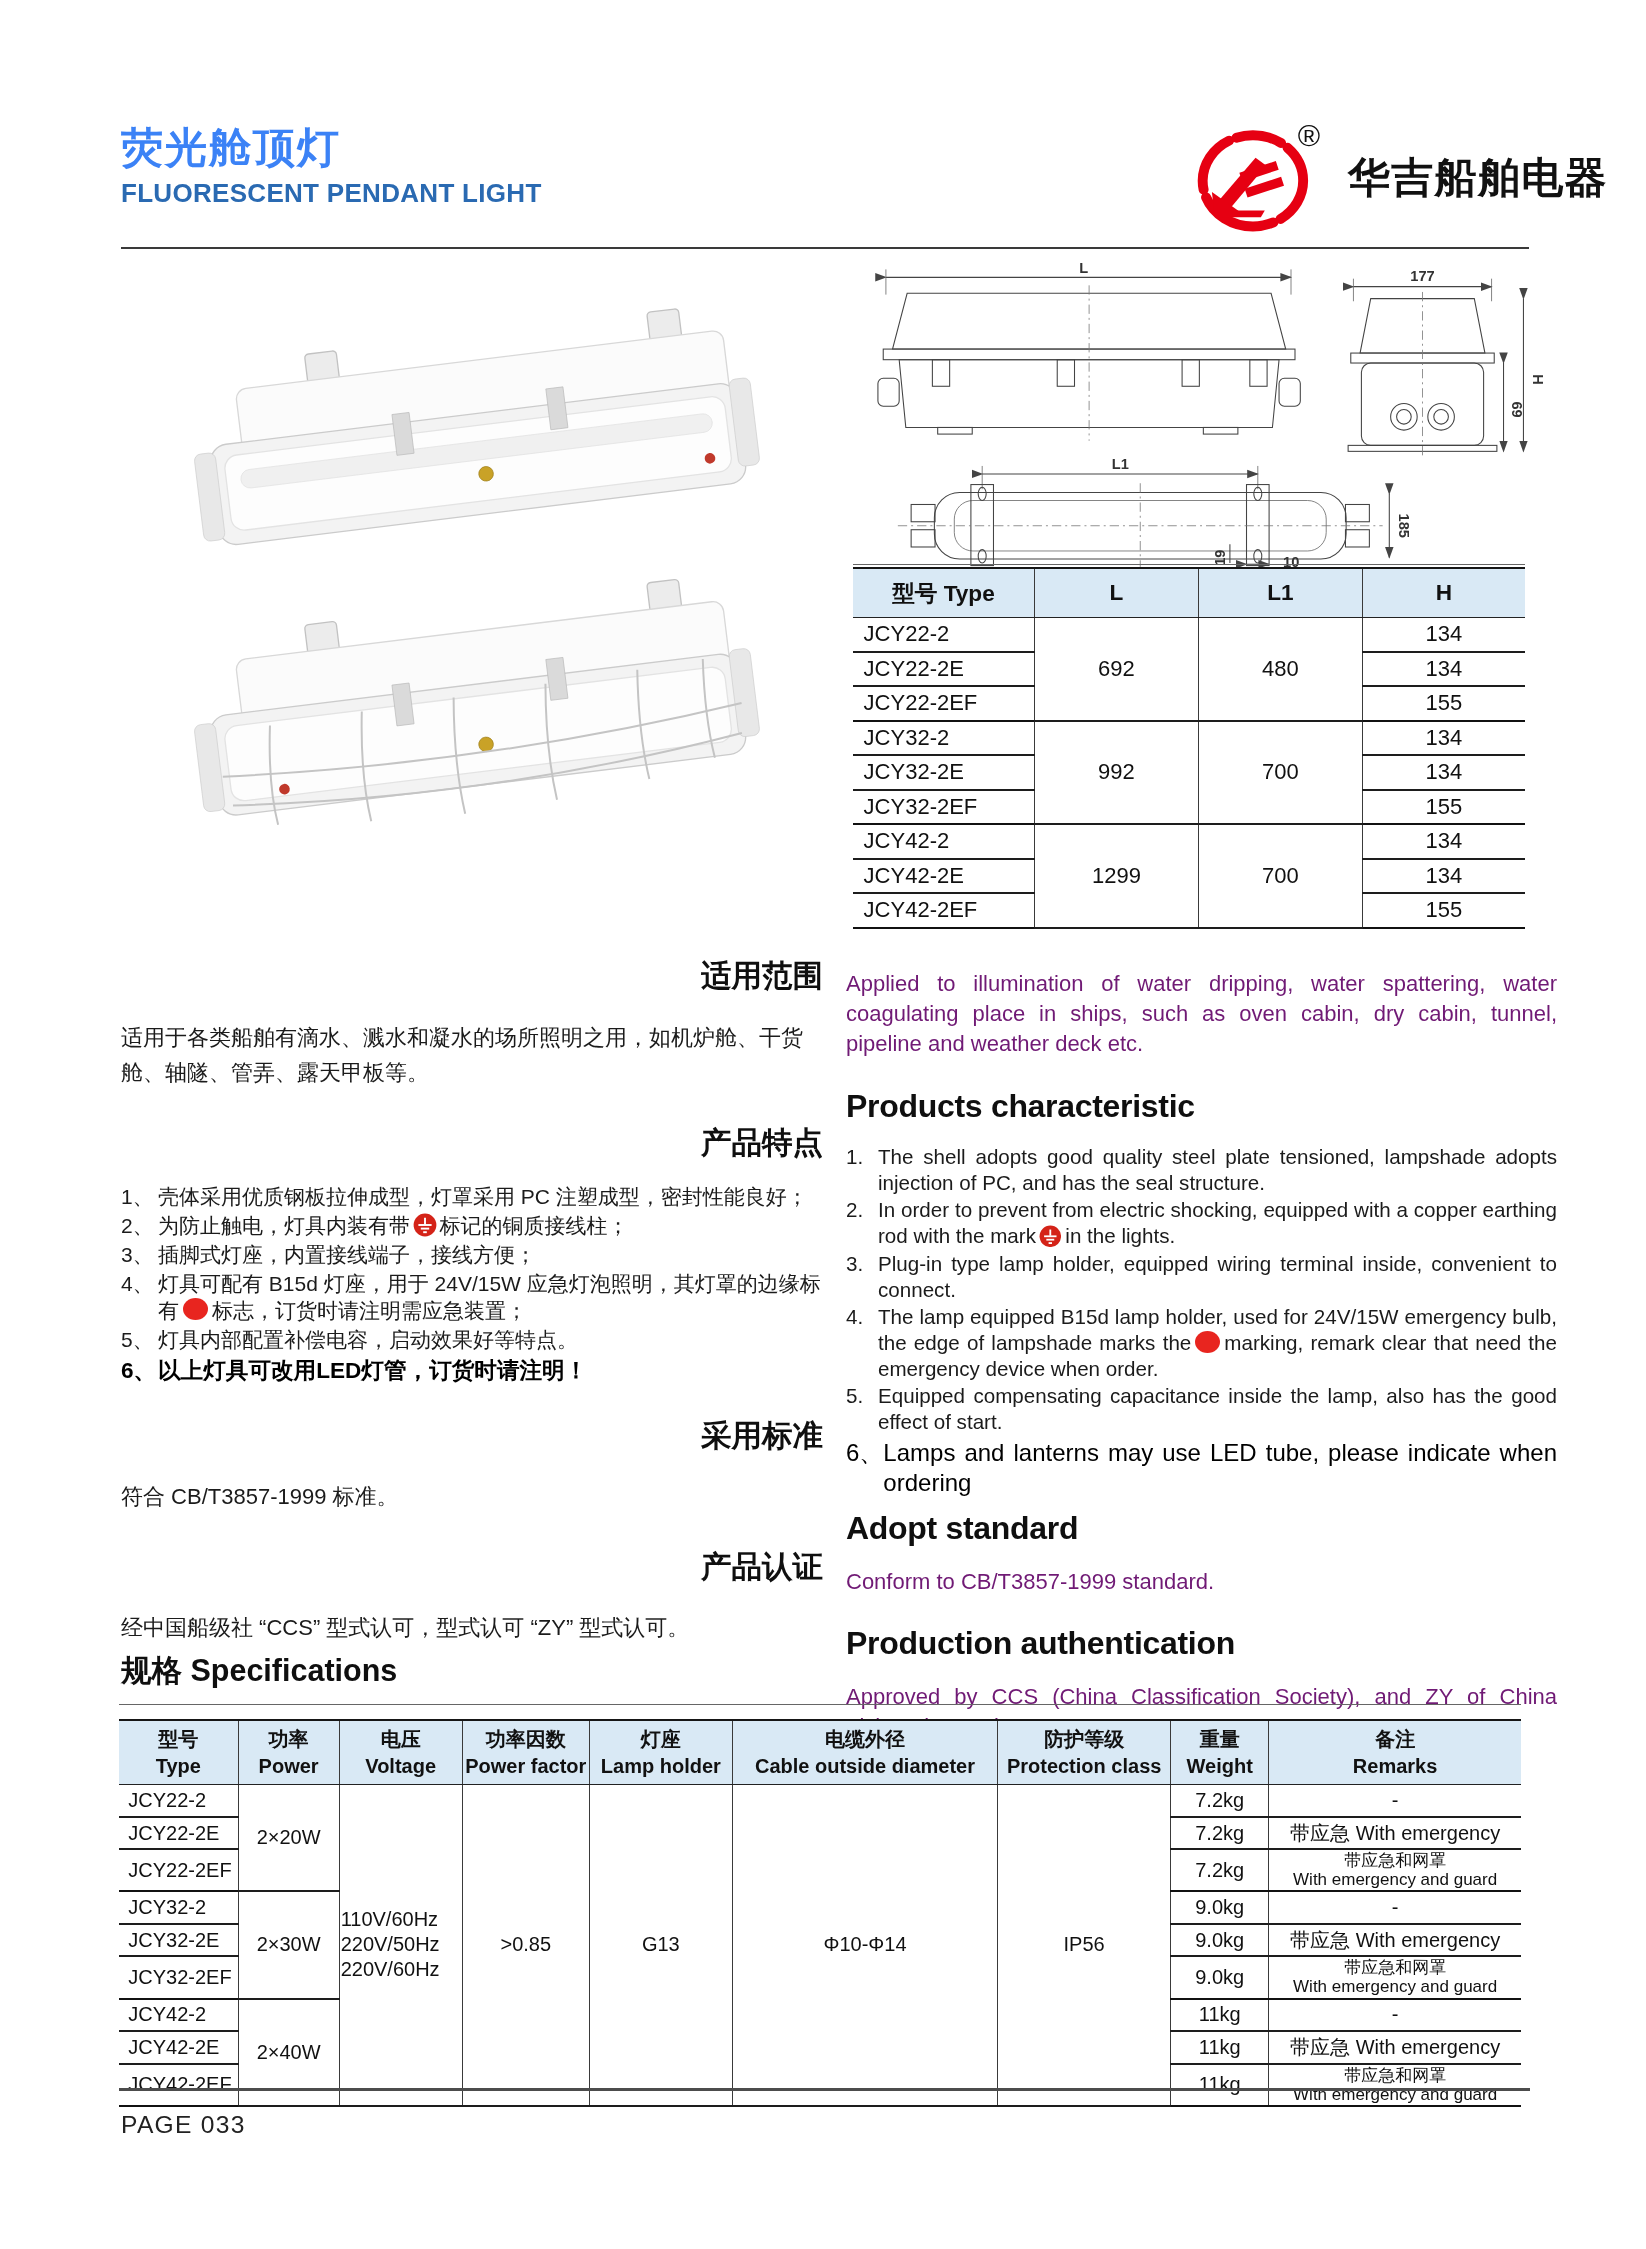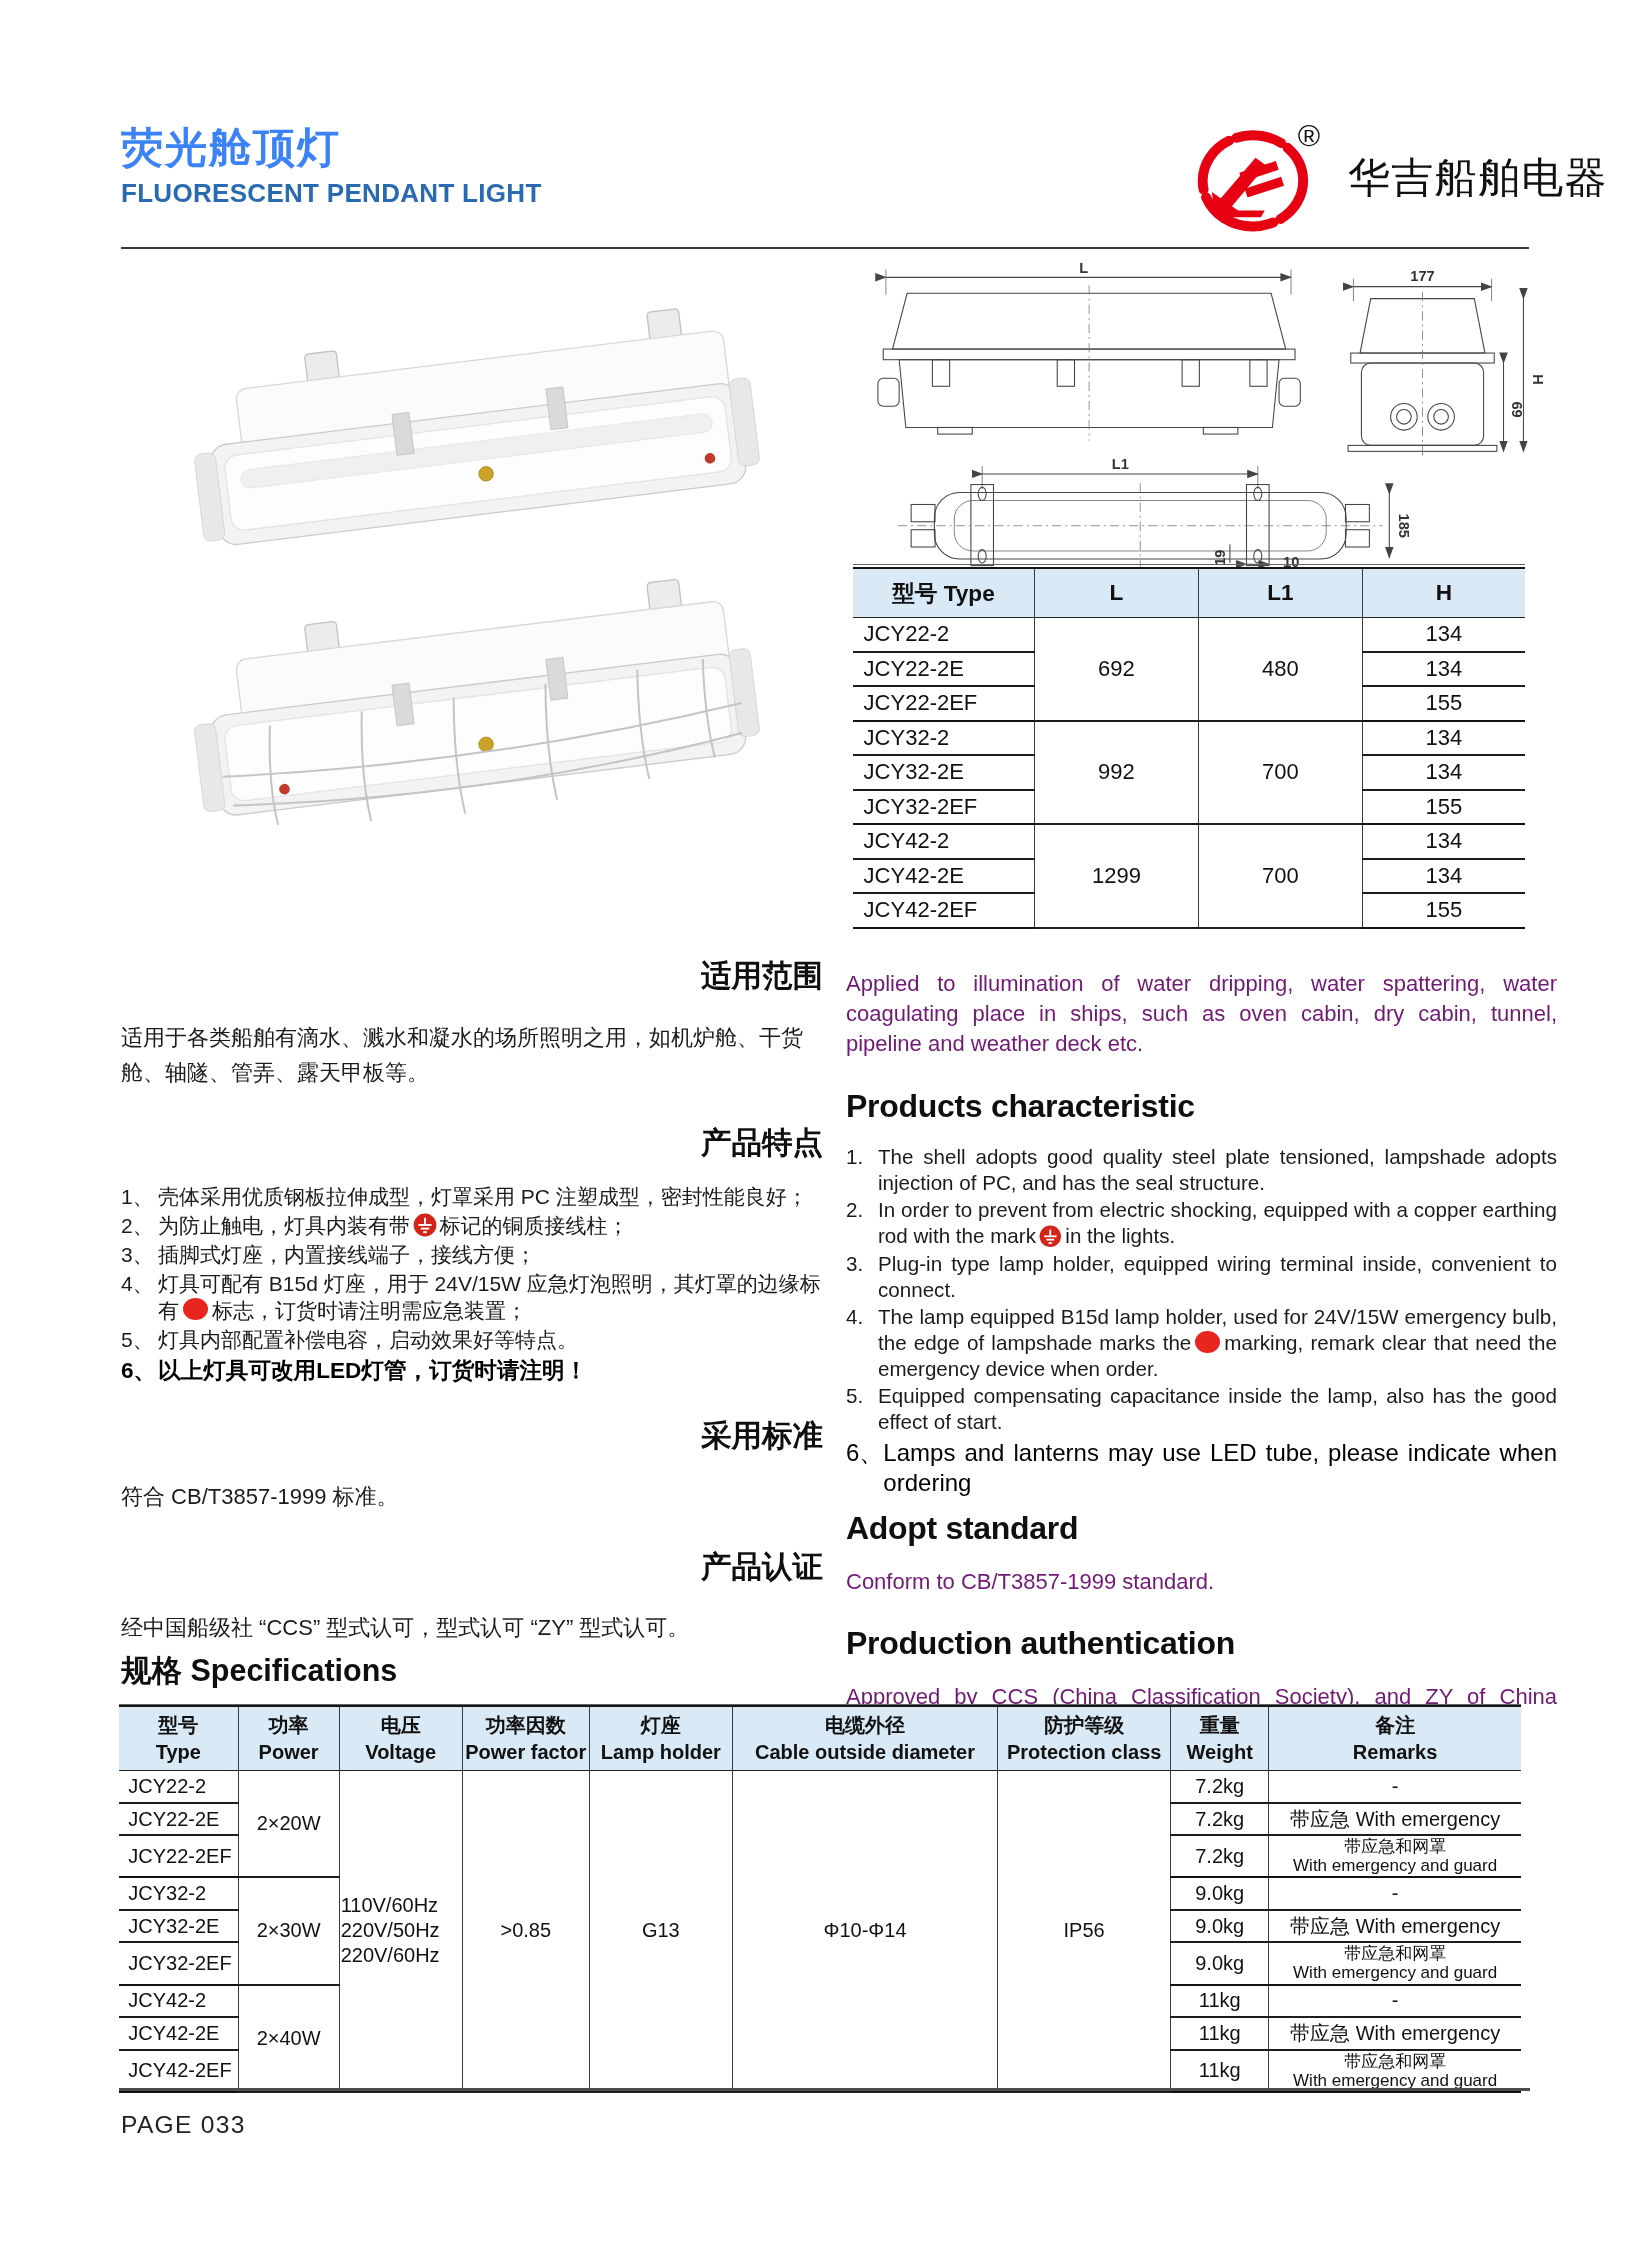--- a/index.html
+++ b/index.html
@@ -4,21 +4,21 @@
 <style>
   html,body{margin:0;padding:0;background:#fff;}
   .page{position:relative;width:1647px;height:2250px;background:#fff;overflow:hidden;
         font-family:"Liberation Sans","DejaVu Sans",sans-serif;color:#1c1c1c;}
 
   
   .hdr-left{position:absolute;left:121px;top:125px;}
   .title-zh{font-size:42px;font-weight:700;color:#3b82f6;letter-spacing:2px;line-height:1.1;}
   .title-en{font-size:26px;font-weight:600;color:#2a6ab2;letter-spacing:0.3px;margin-top:6.6px;}
   .logo{position:absolute;left:1192px;top:118px;display:flex;align-items:center;}
-  .brand{font-size:42px;font-weight:400;color:#111;letter-spacing:1.3px;margin-left:17px;margin-top:0;}
+  .brand{font-size:42px;font-weight:700;color:#111;letter-spacing:1.3px;margin-left:17px;margin-top:0;}
   .rule-top{position:absolute;left:121px;top:247px;width:1408px;height:2px;background:#3a3a3a;}
 
   
   .photos{position:absolute;left:112px;top:275px;width:740px;height:567px;}
   .drawings{position:absolute;left:858px;top:260px;width:696px;height:307px;}
   .dim{font-size:22px;font-weight:700;fill:#333;font-family:"Liberation Sans",sans-serif;}
   .dln{stroke:#444;stroke-width:1.6;fill:none;}
   .dthin{stroke:#666;stroke-width:1.2;fill:none;}
   .ddash{stroke:#777;stroke-width:1.2;fill:none;stroke-dasharray:14 6 3 6;}
 
@@ -49,21 +49,21 @@
   .list-en .num{flex:0 0 32px;}
   .list-en .li.big{font-size:24px;line-height:30.5px;color:#000;margin-top:2.7px;}
   .mt-sec-zh{margin-top:32px;} .mt-std-zh{margin-top:24px;}
   .mt-sec-en{margin-top:26.5px;} .mt-std-en{margin-top:9.3px;}
   .icon-earth{display:inline-block;width:24px;height:24px;vertical-align:-4px;margin:0 2.7px;}
   .icon-dot{display:inline-block;width:25px;height:22px;background:#e8251f;border-radius:50%;
             vertical-align:-2.7px;margin:0 4px;}
 
   
   .spec-title{position:absolute;left:121px;top:1651px;font-size:30.5px;font-weight:600;color:#0f0f0f;text-align:right;}
-  .spectab-wrap{position:absolute;left:119px;top:1704px;width:1402px;border-top:1.3px solid #666;padding-top:0;}
+  .spectab-wrap{position:absolute;left:119px;top:1704px;width:1402px;border-top:1.3px solid #666;padding-top:14px;}
   .spectab th{background:#d9e9f5;font-size:20px;font-weight:600;line-height:1.35;color:#111;height:58px;
               border-top:2px solid #161616;border-bottom:1.3px solid #222;padding:2.7px 1.3px;}
   .spectab td{font-size:20px;text-align:center;color:#111;border-bottom:2px solid #1d1d1d;height:28.5px;}
   .spectab th+th,.spectab td+td{border-left:1.3px solid #3a3a3a;}
   .spectab td.type{text-align:left;padding-left:9.3px;}
   .spectab tr.tall td{height:37px;}
   .spectab tr.g-end td{border-bottom:2.7px solid #111;}
   .spectab .volt div{line-height:1.25;text-align:left;}
   .rem2{font-size:17px;line-height:1.12;display:block;}
   .spectab col.s1{width:119px;} .spectab col.s2{width:101px;} .spectab col.s3{width:123px;}

